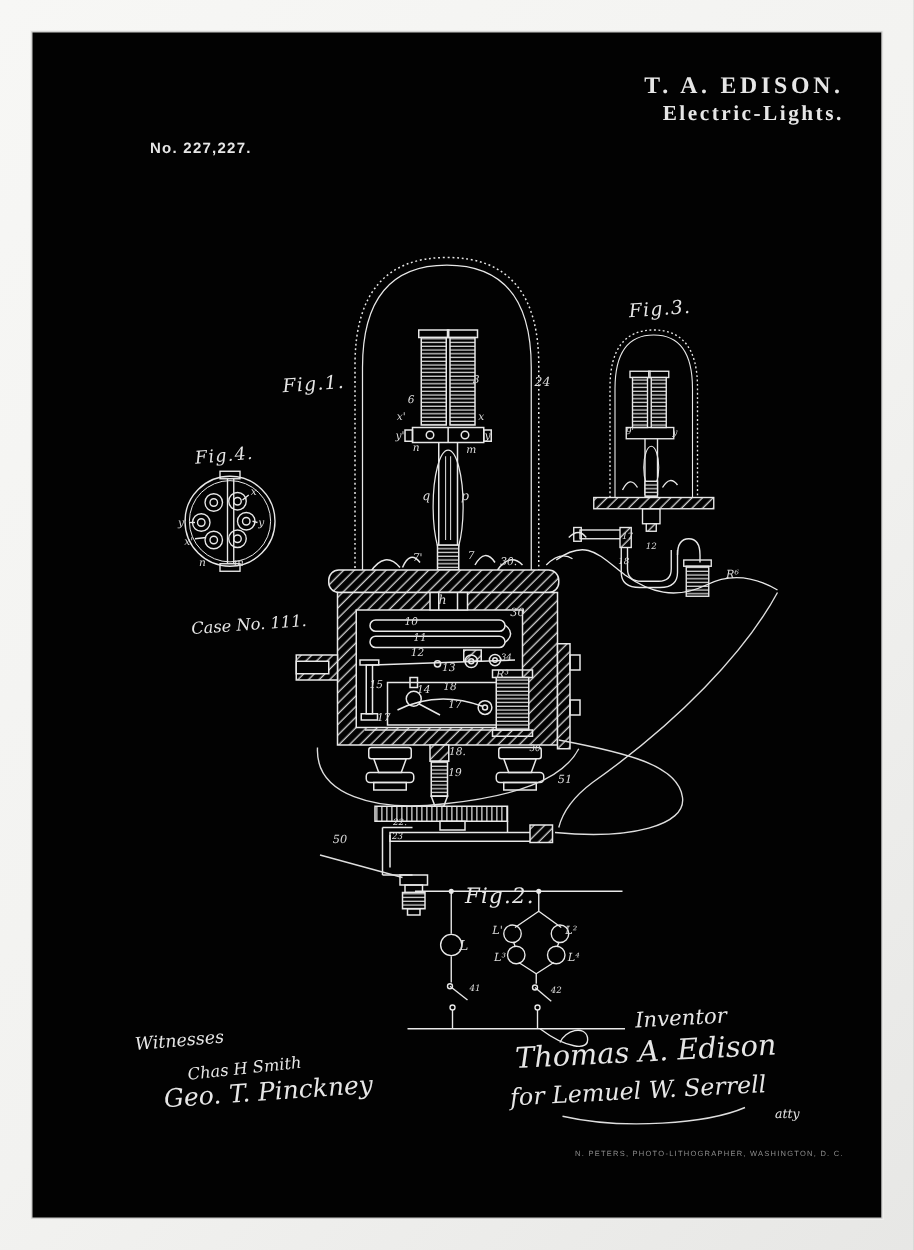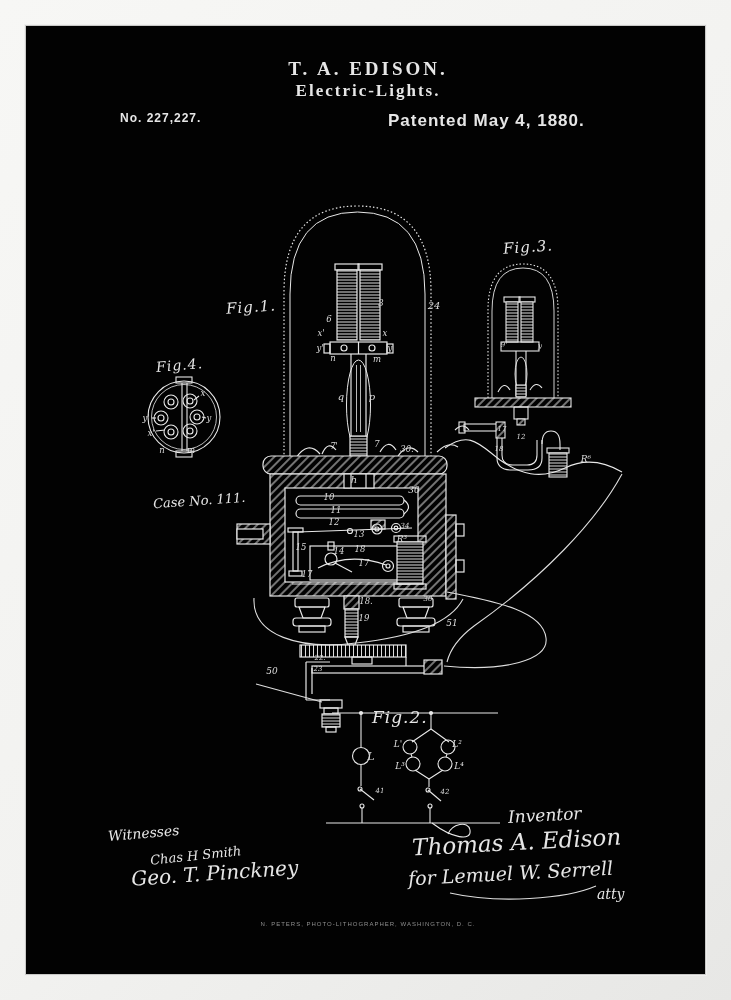--- a/index.html
+++ b/index.html
@@ -4,40 +4,40 @@
 <style>
   * { margin:0; padding:0; box-sizing:border-box; }
   html,body { width:731px; height:1000px; }
   body { background:#e9e9e7; font-family:"Liberation Serif", serif; }
   .page { position:relative; width:731px; height:1000px;
           background:linear-gradient(135deg,#f7f7f5 0%,#f2f2f0 55%,#e7e7e5 100%); overflow:hidden; }
   .poster { position:absolute; left:26px; top:26px; width:679px; height:948px;
             background:#020202; box-shadow:0 0 0 1px #c9c9c7, 0 0 0 2px #efefee; }
   svg.drawing { position:absolute; left:0; top:0; width:731px; height:1000px; pointer-events:none; }
   .txt { position:absolute; color:#e6e6e6; white-space:nowrap; }
-  .center { left:26px; width:649px; text-align:center;padding-left:35px; }
+  .center { left:26px; width:649px; text-align:right;padding-left:35px; }
   .title1 { top:58px; font-size:19px; font-weight:bold; letter-spacing:3px; }
   .title2 { top:81px; font-size:17px; font-weight:bold; letter-spacing:2px; }
   .sans { font-family:"Liberation Sans", sans-serif; font-weight:bold; }
   .patno { left:120px; top:111px; font-size:12px; letter-spacing:1px; }
   .patdate { left:388px; top:111px; font-size:17px; letter-spacing:1px; }
   .script { font-family:"DejaVu Serif", serif; font-style:italic; }
   .figlbl { font-size:15px; letter-spacing:1px; }
   .fig1l { left:226px; top:298px; transform:rotate(-4deg); }
   .fig3l { left:503px; top:238px; transform:rotate(-4deg); }
   .fig4l { left:156px; top:357px; transform:rotate(-5deg); font-size:14px; }
   .fig2l { left:372px; top:691px; font-size:17px;margin-top:16px; }
   .casenote { left:153px; top:493px; font-size:13px; transform:rotate(-4deg); }
   .witn { left:108px; top:825px; font-size:14px; transform:rotate(-5deg); }
   .wit1 { left:150px; top:848px; font-size:13px; transform:rotate(-6deg); }
   .wit2 { left:131px; top:861px; font-size:20px; transform:rotate(-4deg); }
   .invh { left:508px; top:805px; font-size:17px; transform:rotate(-3deg); }
   .invsig { left:412px; top:829px; font-size:23px; transform:rotate(-3deg); }
   .attsig { left:408px; top:862px; font-size:19px; transform:rotate(-3deg); }
-  .atty { left:597px; top:886px; font-size:14px; }
+  .atty { left:620px; top:886px; font-size:10px; }
   .printer { top:921px; font-size:6px; color:#8f8f8f; letter-spacing:1px;
              font-family:"Liberation Sans", sans-serif; }
   .plbl { fill:#dcdcdc; font-family:"DejaVu Serif", serif; font-style:italic; text-anchor:middle; }
 </style>
 </head>
 <body>
 
 <div class="page">
   <div class="poster"></div>
 
@@ -298,21 +298,20 @@
         <text x="457" y="747" font-size="9" class="plbl">L²</text>
         <text x="400" y="769" font-size="9" class="plbl">L³</text>
         <text x="459" y="769" font-size="9" class="plbl">L⁴</text>
         <text x="445" y="794" font-size="7" class="plbl">42</text>
       </g>
   </svg>
 
   <div class="txt center title1">T. A. EDISON.</div>
   <div class="txt center title2">Electric-Lights.</div>
   <div class="txt sans patno">No. 227,227.</div>
-  <div class="txt sans patdate">Patented May 4, 1880.</div>
 
   <div class="txt script figlbl fig1l">Fig.1.</div>
   <div class="txt script figlbl fig3l">Fig.3.</div>
   <div class="txt script figlbl fig4l">Fig.4.</div>
   <div class="txt script figlbl fig2l">Fig.2.</div>
   <div class="txt script casenote">Case No. 111.</div>
 
   <div class="txt script witn">Witnesses</div>
   <div class="txt script wit1">Chas H Smith</div>
   <div class="txt script wit2">Geo. T. Pinckney</div>

